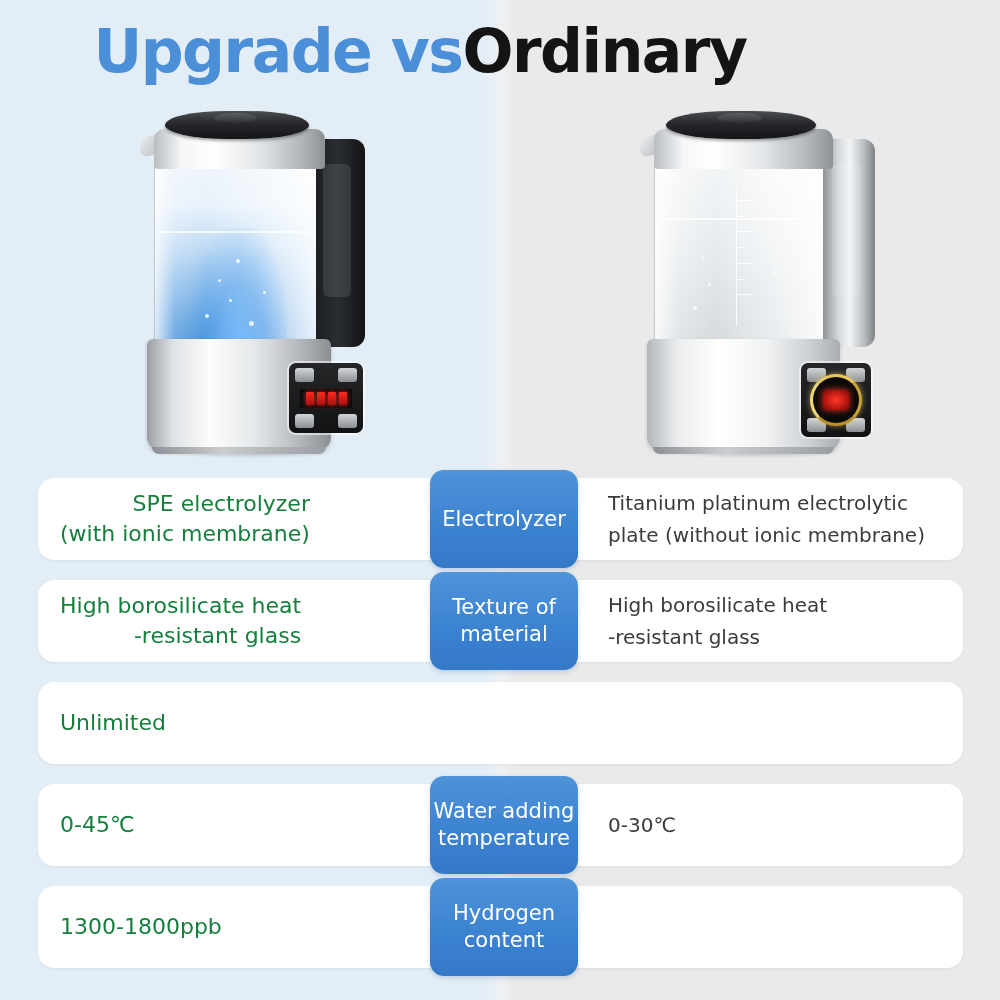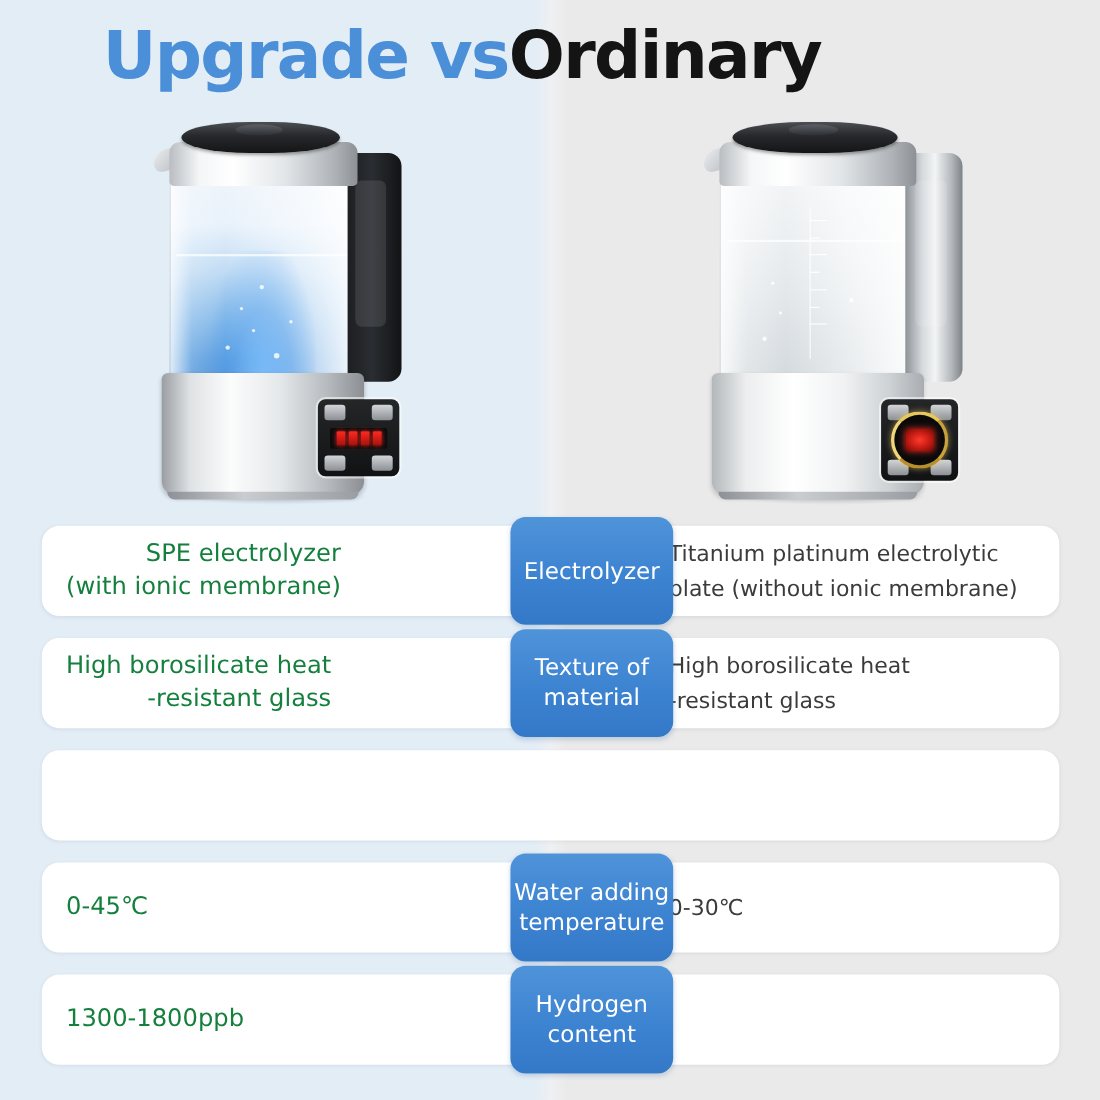--- a/index.html
+++ b/index.html
@@ -353,21 +353,20 @@
     display: flex;
     align-items: center;
     justify-content: center;
     text-align: center;
     font-family: "DejaVu Sans", sans-serif;
     font-size: 21px;
     line-height: 27px;
     font-weight: 400;
     box-shadow: 0 2px 5px rgba(40,90,150,0.22);
     z-index: 3;
-    margin-left: 34px;
   }
   .cell-left .txt,
   .cell-right .txt,
   .badge .txt {
     white-space: pre-line;
   }
 </style>
 </head>
 <body>
 
@@ -505,20 +504,23 @@
 material</span>
         </div>
       <div class="cell-right">
           <span class="txt">High borosilicate heat
 -resistant glass</span>
         </div>
     </div>
 
     <div class="row">
       <div class="row-card"></div>
+      <div class="cell-left">
+          <span class="txt">Unlimited</span>
+        </div>
     </div>
 
     <div class="row">
       <div class="row-card"></div>
       <div class="cell-left">
           <span class="txt">0-45℃</span>
         </div>
       <div class="badge">
           <span class="txt">Water adding
 temperature</span>

